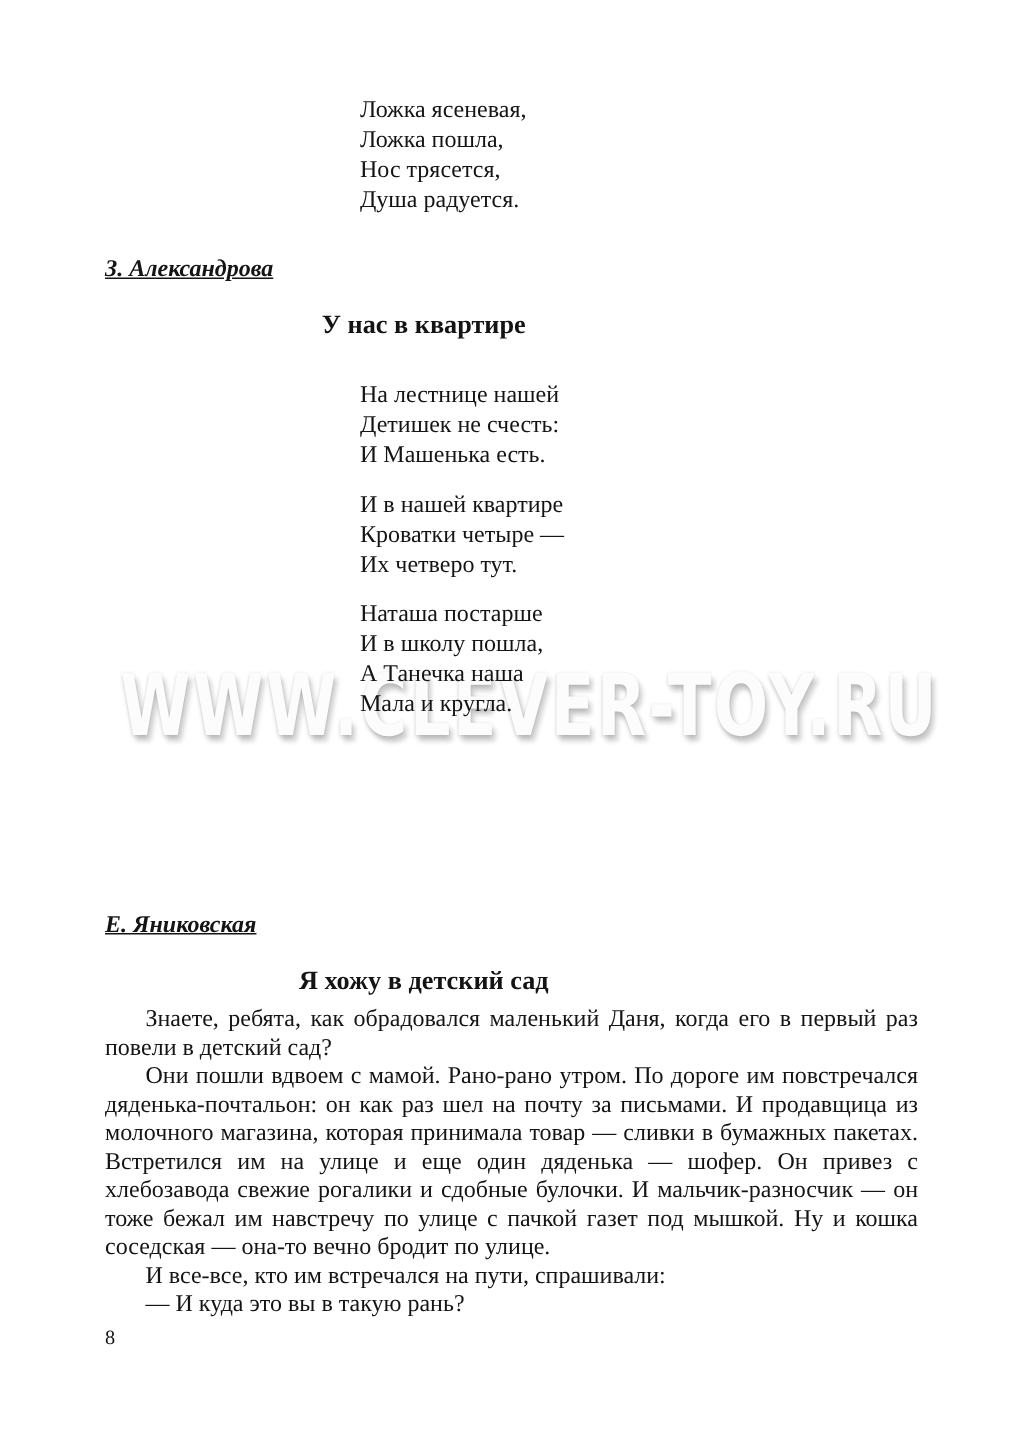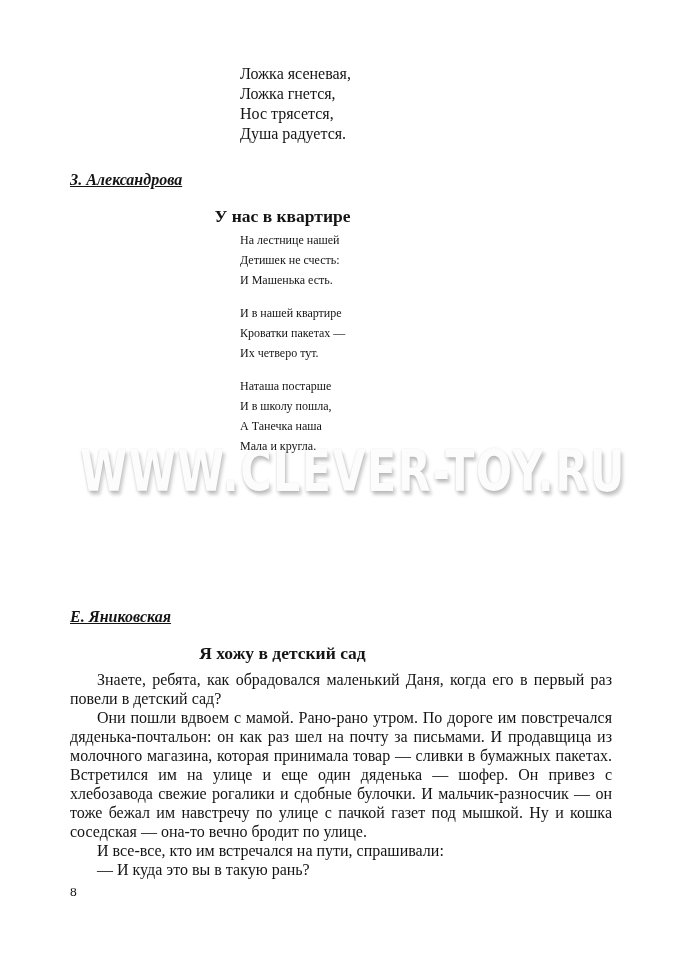--- a/index.html
+++ b/index.html
@@ -65,22 +65,22 @@
     text-align: center;
     font-size: 17.5px;
     font-weight: bold;
   }
   .title-1 { top: 206px; }
   .title-2 { top: 643px; }
 
   .poem {
     position: absolute;
     left: 240px;
-    top: 230px;
-    font-size: 12px;
+    top: 254px;
+    font-size: 16px;
     line-height: 20px;
   }
   .stanza { margin: 0 0 13px 0; }
   .poem-line, .fragment-line { white-space: nowrap; font-family: Liberation Serif, serif; }
 
   .story {
     position: absolute;
     left: 70px;
     top: 670px;
     width: 542px;
@@ -104,38 +104,38 @@
 <body>
 
 <div class="page">
 
   <div class="watermark">WWW.CLEVER-TOY.RU</div>
 
   <div class="layer">
 
     <div class="fragment">
       <div class="fragment-line">Ложка ясеневая,</div>
-      <div class="fragment-line">Ложка гнется,</div>
+      <div class="fragment-line">Ложка пошла,</div>
       <div class="fragment-line">Нос трясется,</div>
       <div class="fragment-line">Душа радуется.</div>
     </div>
 
     <div class="author author-1">З. Александрова</div>
 
     <div class="title title-1">У нас в квартире</div>
 
     <div class="poem">
       <div class="stanza">
         <div class="poem-line">На лестнице нашей</div>
         <div class="poem-line">Детишек не счесть:</div>
         <div class="poem-line">И Машенька есть.</div>
       </div>
       <div class="stanza">
         <div class="poem-line">И в нашей квартире</div>
-        <div class="poem-line">Кроватки пакетах —</div>
+        <div class="poem-line">Кроватки четыре —</div>
         <div class="poem-line">Их четверо тут.</div>
       </div>
       <div class="stanza">
         <div class="poem-line">Наташа постарше</div>
         <div class="poem-line">И в школу пошла,</div>
         <div class="poem-line">А Танечка наша</div>
         <div class="poem-line">Мала и кругла.</div>
       </div>
     </div>
 

